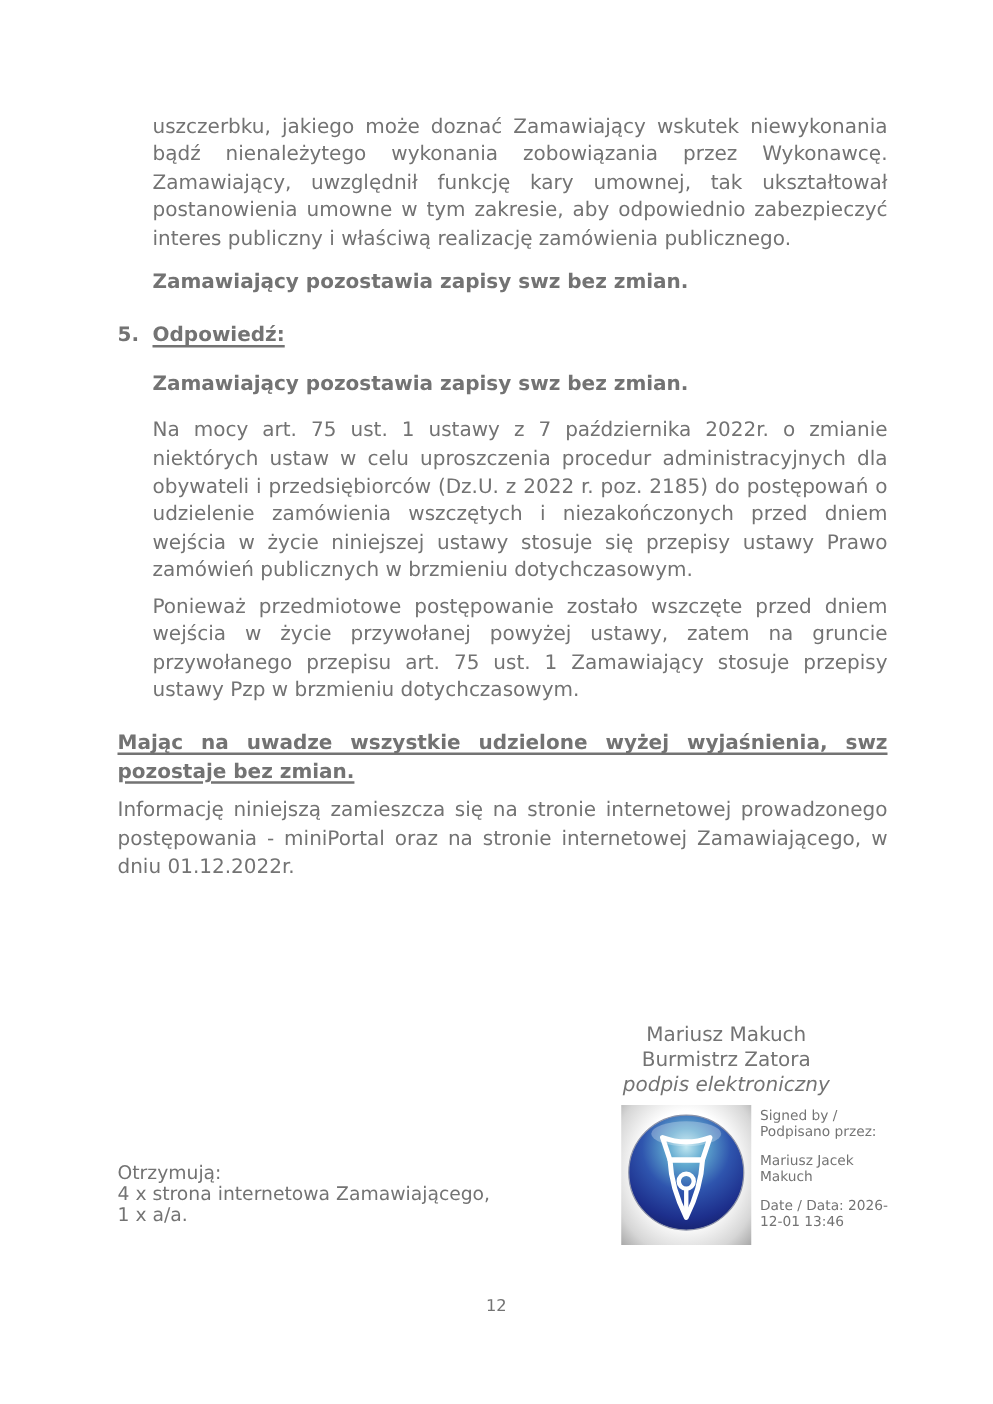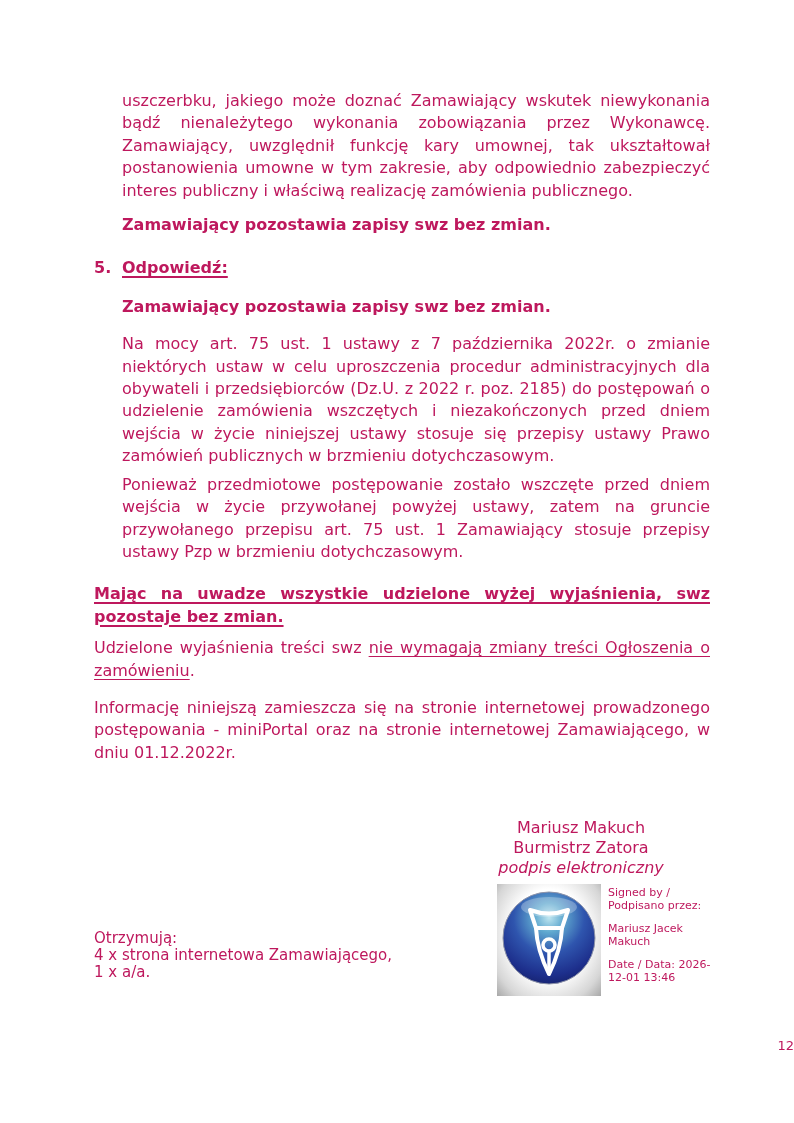--- a/index.html
+++ b/index.html
@@ -2,21 +2,21 @@
 <html><head>
 <meta charset="utf-8">
 <style>
   html, body { margin: 0; padding: 0; background: #ffffff; }
   .page {
     position: relative;
     width: 794px;
     height: 1123px;
     background: #ffffff;
     font-family: "DejaVu Sans", sans-serif;
-    color: #be185d;
+    color: #737373;
     overflow: hidden;
   }
   .content {
     position: absolute;
     left: 94px;
     top: 90px;
     width: 616px;
   }
   .body {
     margin: 0;
@@ -86,21 +86,21 @@
     left: 94px;
     top: 930px;
     font-size: 15px;
     line-height: 17px;
   }
   .page-number {
     position: absolute;
     left: 0;
     top: 1038px;
     width: 100%;
-    text-align: right;
+    text-align: center;
     font-size: 13px;
   }
 </style>
 </head>
 <body>
 
 <div class="page">
 
   <div class="content">
 
@@ -114,21 +114,20 @@
     </div>
 
     <p class="body indent bold mb-b2">Zamawiający pozostawia zapisy swz bez zmian.</p>
 
     <p class="body indent mb-namocy">Na mocy art. 75 ust. 1 ustawy z 7 października 2022r. o zmianie niektórych ustaw w celu uproszczenia procedur administracyjnych dla obywateli i przedsiębiorców (Dz.U. z 2022 r. poz. 2185) do postępowań o udzielenie zamówienia wszczętych i niezakończonych przed dniem wejścia w życie niniejszej ustawy stosuje się przepisy ustawy Prawo zamówień publicznych w brzmieniu dotychczasowym.</p>
 
     <p class="body indent mb-poniewaz">Ponieważ przedmiotowe postępowanie zostało wszczęte przed dniem wejścia w życie przywołanej powyżej ustawy, zatem na gruncie przywołanego przepisu art. 75 ust. 1 Zamawiający stosuje przepisy ustawy Pzp w brzmieniu dotychczasowym.</p>
 
     <p class="body bold ul-bold mb-heading">Mając na uwadze wszystkie udzielone wyżej wyjaśnienia, swz pozostaje bez zmian.</p>
 
-    <p class="body mb-udziel"><span>Udzielone wyjaśnienia treści swz </span><span class="ul-thin">nie wymagają zmiany treści Ogłoszenia o zamówieniu</span><span>.</span></p>
 
     <p class="body">Informację niniejszą zamieszcza się na stronie internetowej prowadzonego postępowania - miniPortal oraz na stronie internetowej Zamawiającego, w dniu 01.12.2022r.</p>
 
   </div>
 
   <div class="signature-block">
     <div>Mariusz Makuch</div>
     <div>Burmistrz Zatora</div>
     <div class="signature-type">podpis elektroniczny</div>
   </div>

